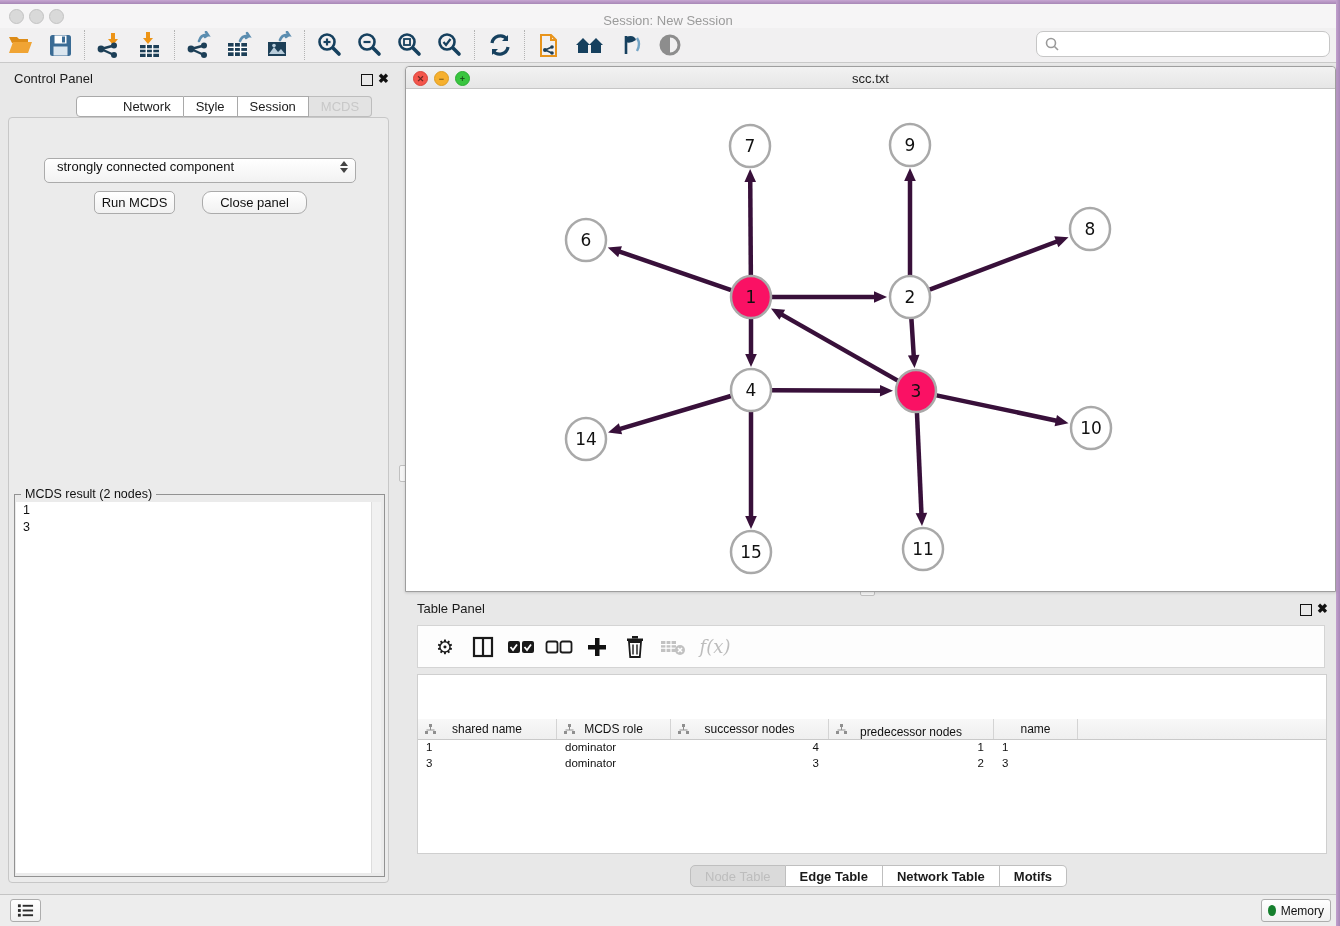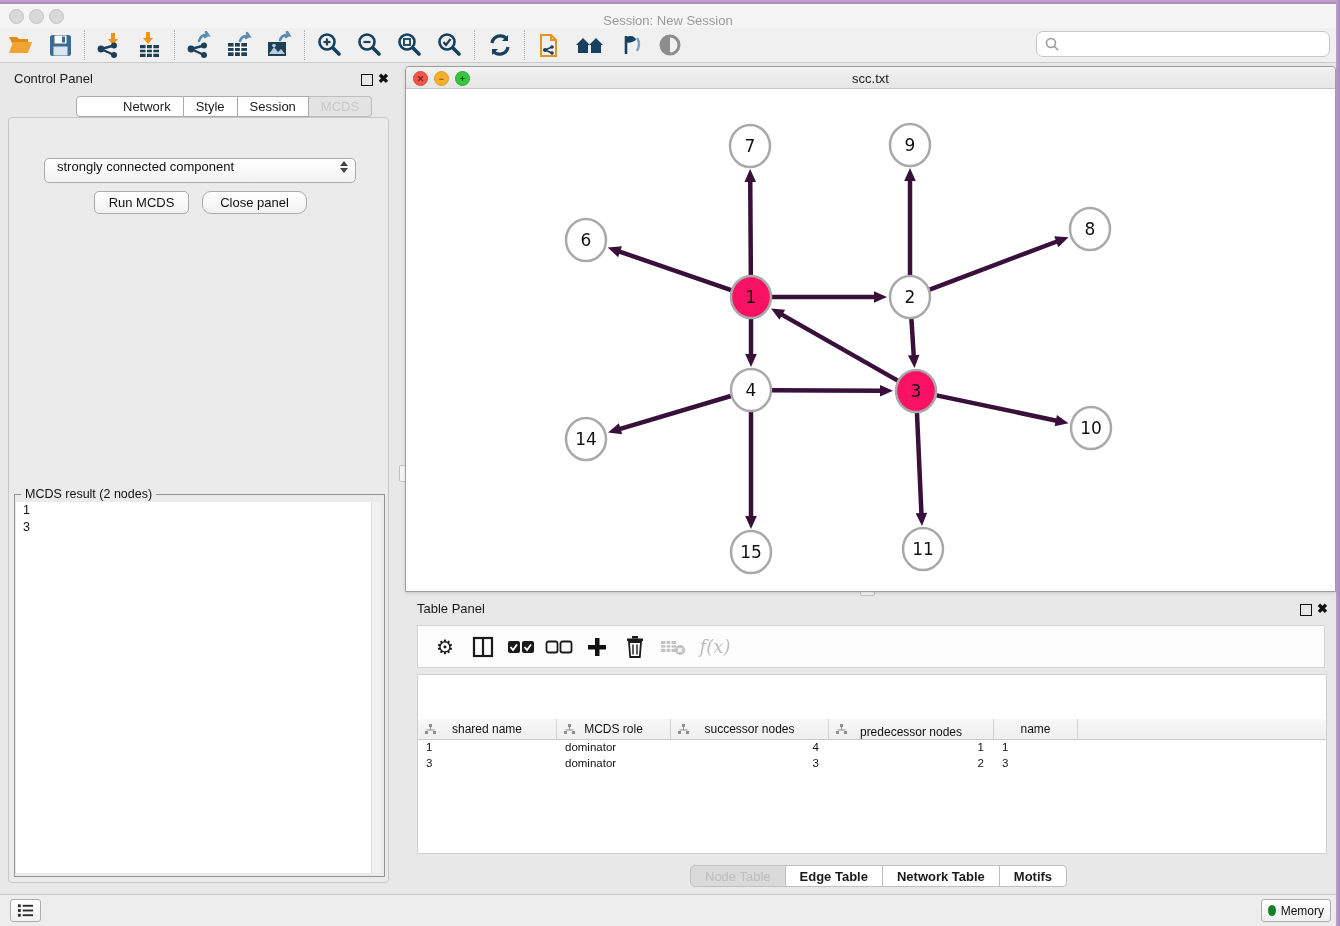--- a/index.html
+++ b/index.html
@@ -27,21 +27,21 @@
   #cp-tabs .tab:last-child{border-radius:0 4px 4px 0;}
   #cp-tabs .tab.disabled-look{background:#e3e3e3;color:#c8c8c8;border-color:#bdbdbd;}
   #cp-body{left:8px;top:117px;width:379px;height:764px;background:#ebebeb;border:1px solid #c7c7c7;border-radius:4px;}
   #opt-label{left:0;top:137px;width:395px;text-align:center;font-size:13px;color:#111;}
   #criterion-select{left:44px;top:158px;width:310px;height:23px;background:linear-gradient(#ffffff,#f2f2f2);border:1px solid #ababab;border-radius:5px;display:flex;cursor:pointer;}
   #criterion-select .val{flex:1;font-size:13px;padding-left:12px;color:#111;}
   .stepper{width:11px;height:16px;margin-right:6px;display:flex;flex-direction:column;align-items:center;justify-content:center;gap:2px;}
   .tri-up{width:0;height:0;border-left:4px solid transparent;border-right:4px solid transparent;border-bottom:5px solid #444;}
   .tri-down{width:0;height:0;border-left:4px solid transparent;border-right:4px solid transparent;border-top:5px solid #444;}
   .cp-btn{height:23px;background:linear-gradient(#ffffff,#f1f1f1);border:1px solid #ababab;border-radius:5px;font-size:13px;color:#111;cursor:pointer;font-family:"Liberation Sans",sans-serif;}
-  #run-btn{left:94px;top:191px;width:95px;}
+  #run-btn{left:94px;top:191px;width:81px;}
   #close-btn{left:202px;top:191px;width:105px;border-radius:9px;}
   #result-fieldset{left:14px;top:494px;width:369px;height:381px;border:1px solid #929292;}
   #result-legend{left:21px;top:487px;background:#ebebeb;padding:0 4px;font-size:12.5px;color:#111;}
   #result-box{left:16px;top:502px;width:365px;height:371px;background:#fff;}
   #result-scroll{right:0;top:0;width:9px;height:100%;background:#f1f1f1;border-left:1px solid #ddd;position:absolute;}
   .result-line{font-size:12.5px;color:#111;padding:1px 0 1px 7px;line-height:15px;}
   
   .grip{background:#f5f5f5;border:1px solid #c0c0c0;border-radius:2px;}
   
   #net-window{left:405px;top:66px;width:929px;height:524px;background:#fff;border:1px solid #9e9e9e;border-radius:4px 4px 0 0;box-shadow:0 1px 3px rgba(0,0,0,0.15);}

